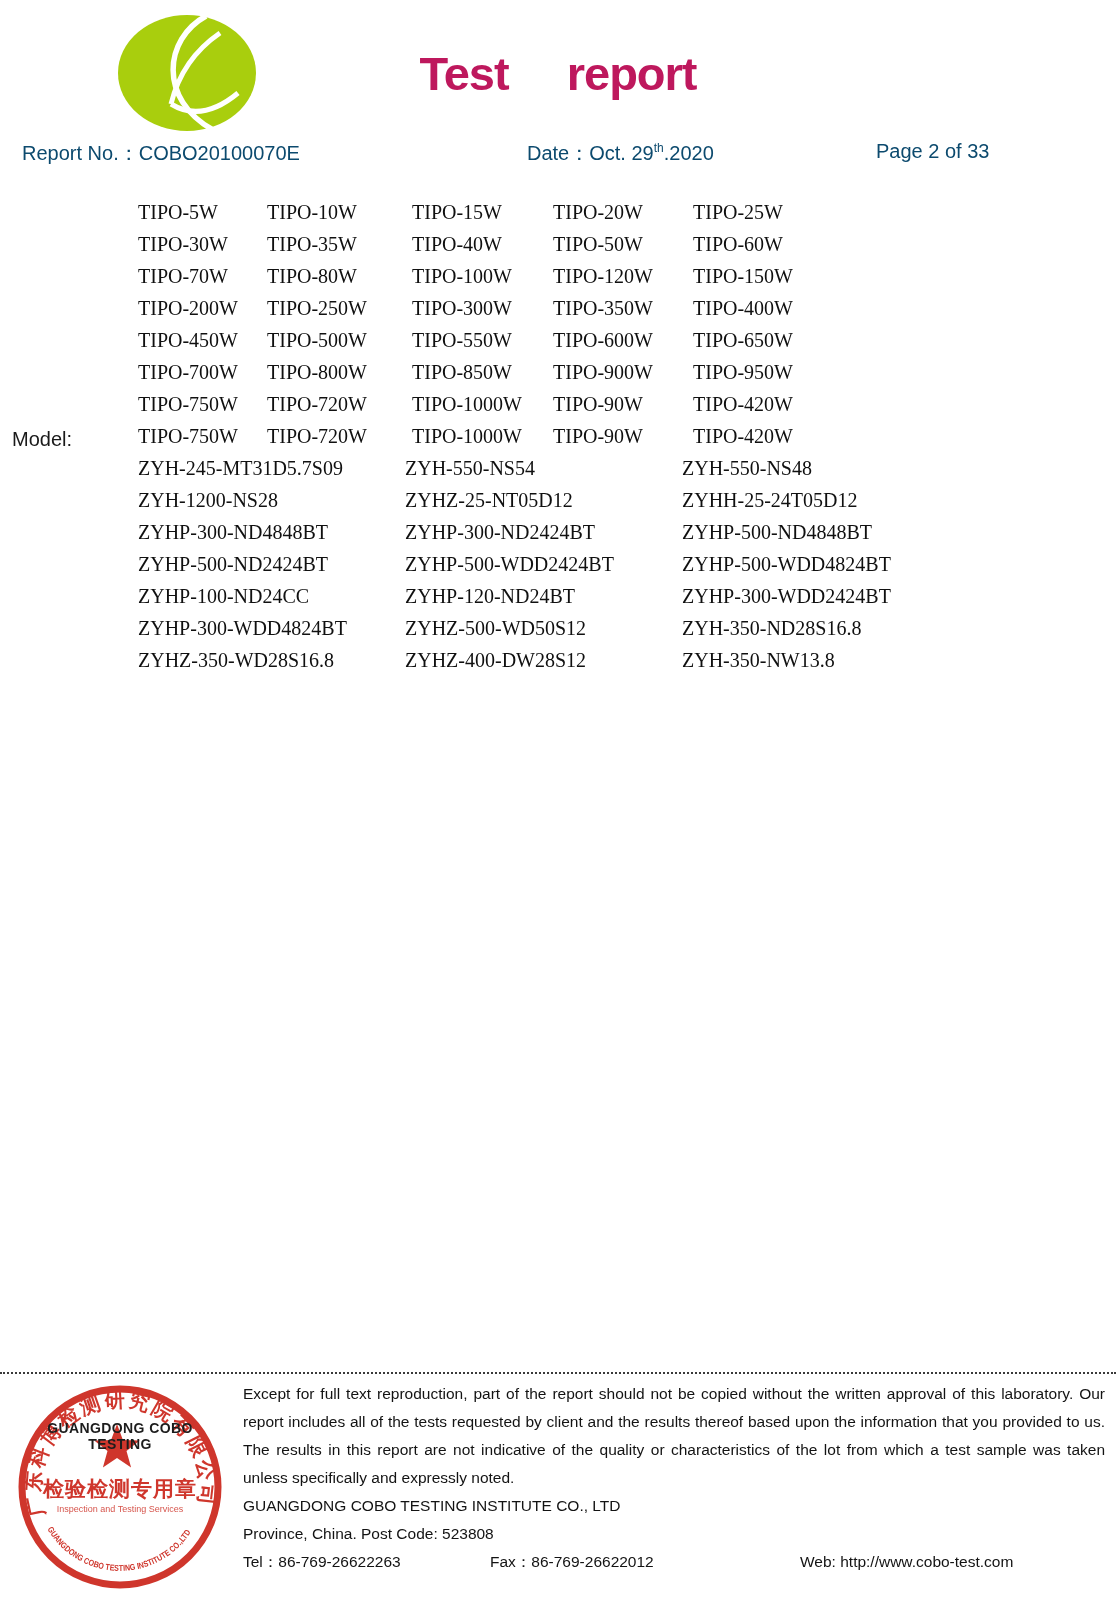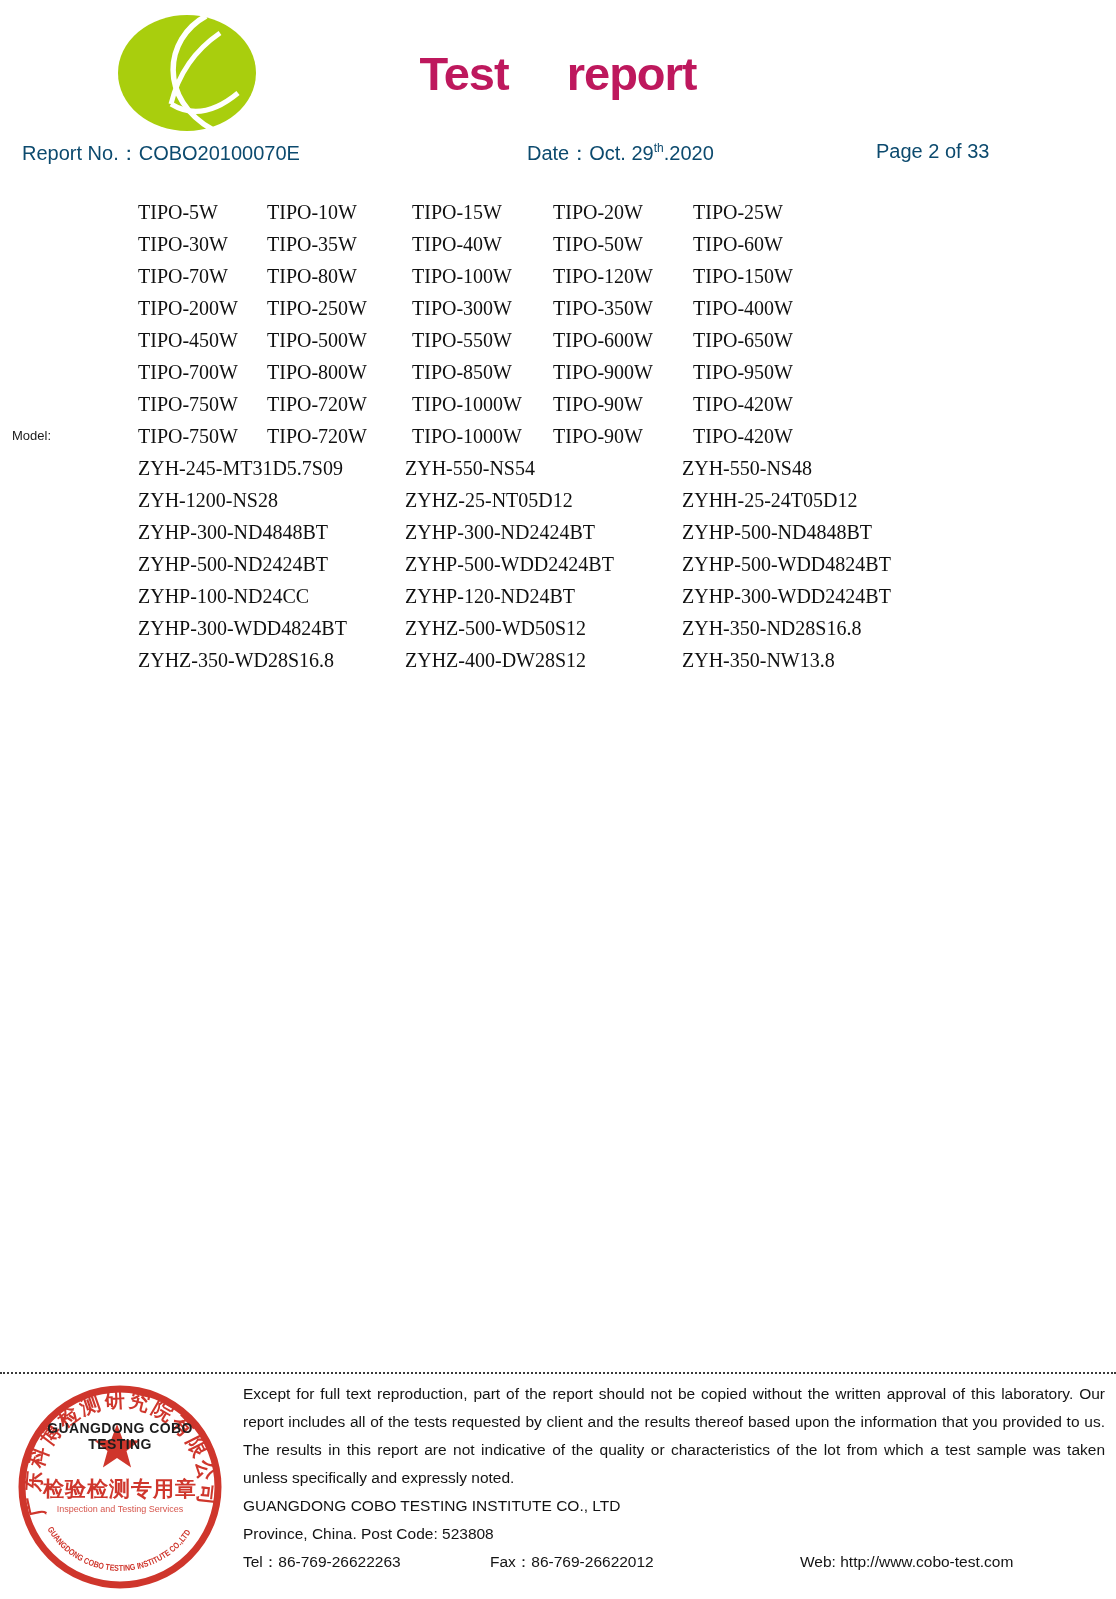--- a/index.html
+++ b/index.html
@@ -10,21 +10,21 @@
 
   .title { position:absolute; left:0; top:46px; width:1116px; text-align:center;
            font-size:47px; font-weight:700; letter-spacing:-1px; word-spacing:46px; color:#be185d; }
 
   .meta { position:absolute; top:140px; left:0; width:1116px; height:30px; font-size:20px; color:#0c4a6e; }
   .meta .report { position:absolute; left:22px; }
   .meta .date   { position:absolute; left:527px; }
   .meta .page   { position:absolute; left:865px;margin-left:11px; }
   .sup { font-size:12px; vertical-align:super; }
 
-  .model-label { position:absolute; left:12px; top:428px; font-size:13px; color:#1a1a1a; }
+  .model-label { position:absolute; left:12px; top:428px; font-size:20px; color:#1a1a1a; }
 
   .tipo-grid { position:absolute; left:138px; top:196px; display:grid;
                grid-template-columns:129px 145px 141px 140px 140px; grid-auto-rows:32px; }
   .zyh-grid  { position:absolute; left:138px; top:452px; display:grid;
                grid-template-columns:267px 277px 260px; grid-auto-rows:32px; }
   .cell { font-family:"Liberation Serif","DejaVu Serif",serif; font-size:20px; line-height:32px;
           color:#101010; white-space:nowrap; }
 
   .footer { position:absolute; left:0; top:1372px; width:1116px; border-top:2px dotted #3a3a3a; }
   .footer-text { margin-left:243px; width:862px; padding-top:6px; font-size:15.5px; color:#131313; }

